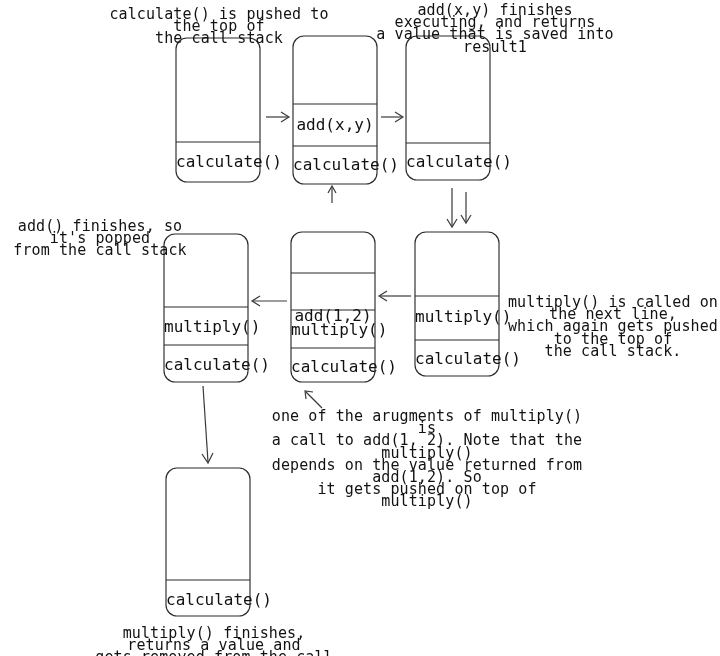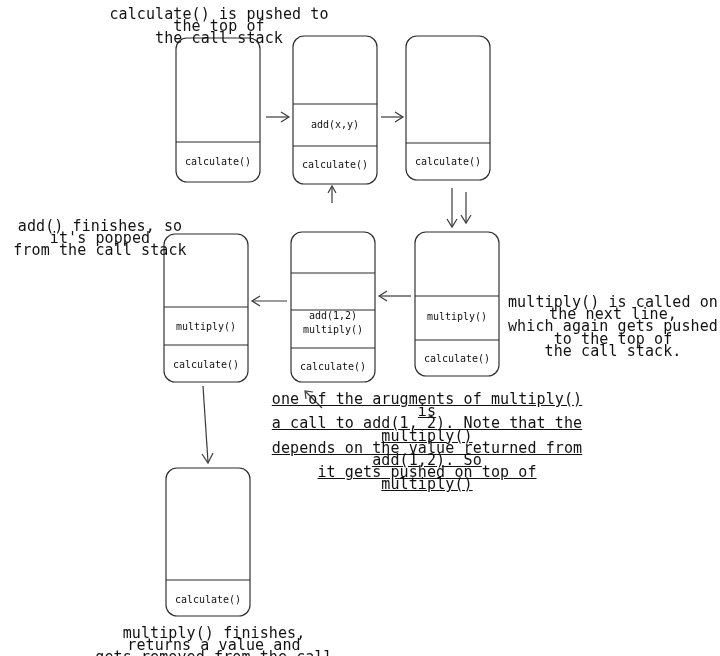--- a/index.html
+++ b/index.html
@@ -55,21 +55,21 @@
     font-size: 15px;
     line-height: 12.2px;
     letter-spacing: 0.1px;
     text-align: center;
     color: #121212;
     white-space: pre-line;
     font-family: "DejaVu Sans Mono", "Liberation Mono", monospace;
   }
   .cell-label {
     position: absolute;
-    font-size: 10px;
+    font-size: 16px;
     line-height: 12px;
     text-align: center;
     color: #111111;
     white-space: nowrap;
     font-family: "DejaVu Sans Mono", "Liberation Mono", monospace;
   }
 </style>
 </head>
 <body>
 
@@ -178,30 +178,32 @@
   <div class="cell-label" style="left:291px; top:361px; width:84px;">calculate()</div>
 
   <div class="cell-label" style="left:164px; top:321px; width:84px;">multiply()</div>
   <div class="cell-label" style="left:164px; top:359px; width:84px;">calculate()</div>
 
   <div class="cell-label" style="left:166px; top:594px; width:84px;">calculate()</div>
 
   <div class="caption" style="left:104px; top:8px; width:230px;">calculate() is pushed to the top of
 the call stack</div>
 
+  <div class="caption" style="left:370px; top:4px; width:250px;">add(x,y) finishes executing, and returns
+a value that is saved into result1</div>
 
 
   <div class="caption" style="left:2px; top:220px; width:196px;">add() finishes, so it's popped
 from the call stack</div>
 
   <div class="caption" style="left:506px; top:296px; width:214px;">multiply() is called on the next line,
 which again gets pushed to the top of
 the call stack.</div>
 
-  <div class="caption" style="left:268px; top:393px; width:318px;text-decoration:underline;">one of the arugments of multiply() is
+  <div class="caption" style="left:268px; top:410px; width:318px;">one of the arugments of multiply() is
 a call to add(1, 2). Note that the multiply()
 depends on the value returned from add(1,2). So
 it gets pushed on top of multiply()</div>
 
   <div class="caption" style="left:88px; top:627px; width:252px;text-align:center;">multiply() finishes, returns a value and
 gets removed from the call stack.</div>
 
 </div>
 
 </body></html>

